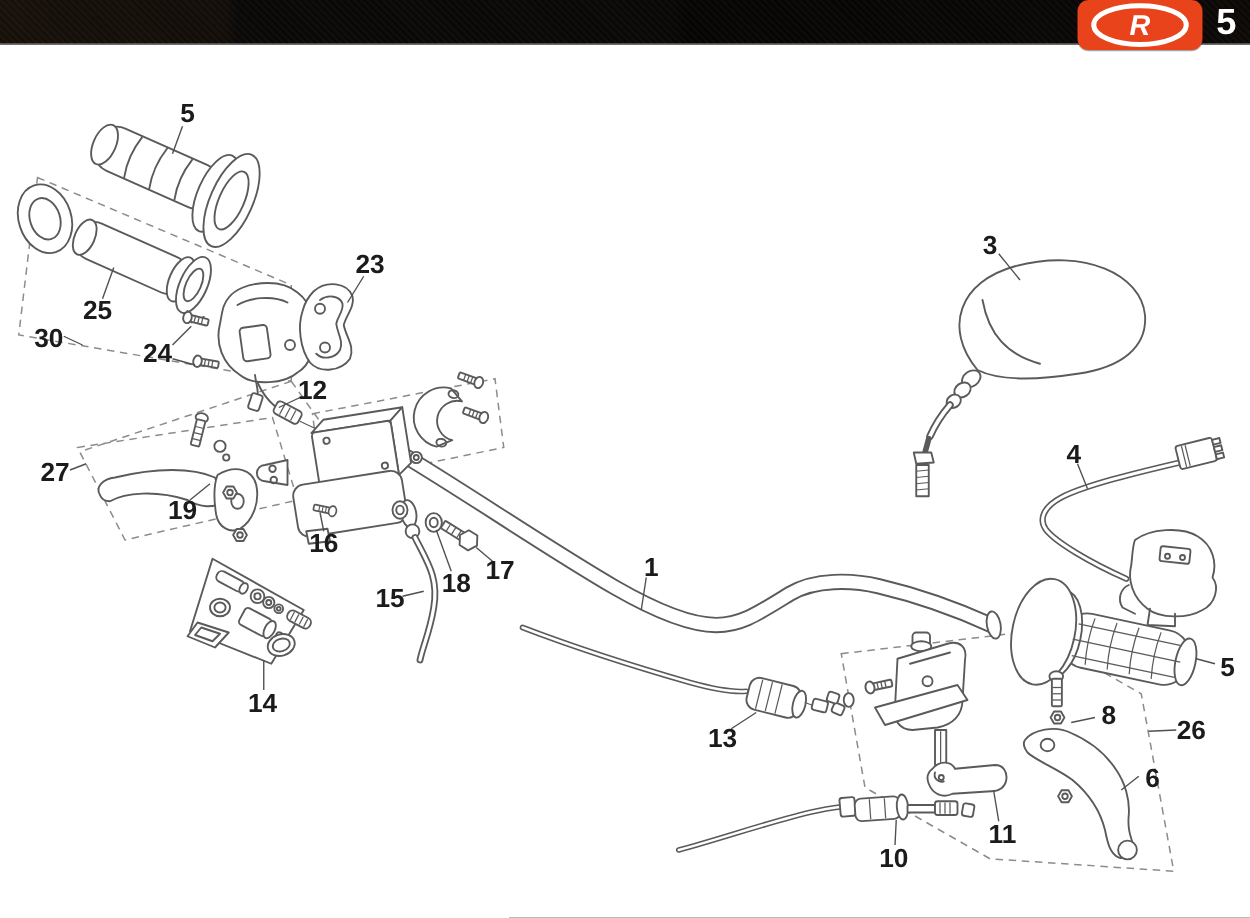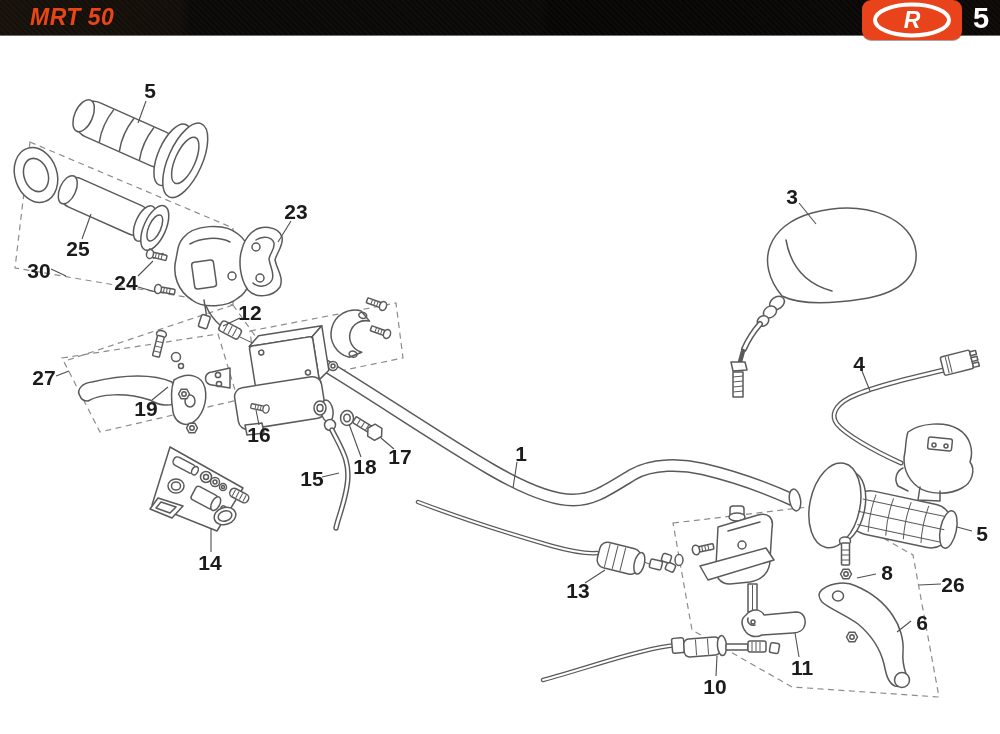--- a/index.html
+++ b/index.html
@@ -29,21 +29,20 @@
           fill:#1b1b1b;text-anchor:middle;}
   #part-labels line{stroke:#4f4f4f;stroke-width:1.1;}
 </style>
 </head>
 <body>
 
 <div id="stage">
 
   <div id="topbar">
     <div class="tex"></div>
-    <div id="model-title">MRT 50</div>
   </div>
 
   <div id="brand-badge">
     <svg width="100" height="40" viewBox="0 0 100 40">
       <ellipse cx="50" cy="20" rx="37" ry="15.5" fill="none" stroke="#ffffff" stroke-width="4"></ellipse>
       <text x="50" y="28" text-anchor="middle" font-family="Liberation Sans,sans-serif" font-size="23" font-weight="bold" font-style="italic" fill="#ffffff">R</text>
     </svg>
   </div>
   <div id="page-num">5</div>
 

